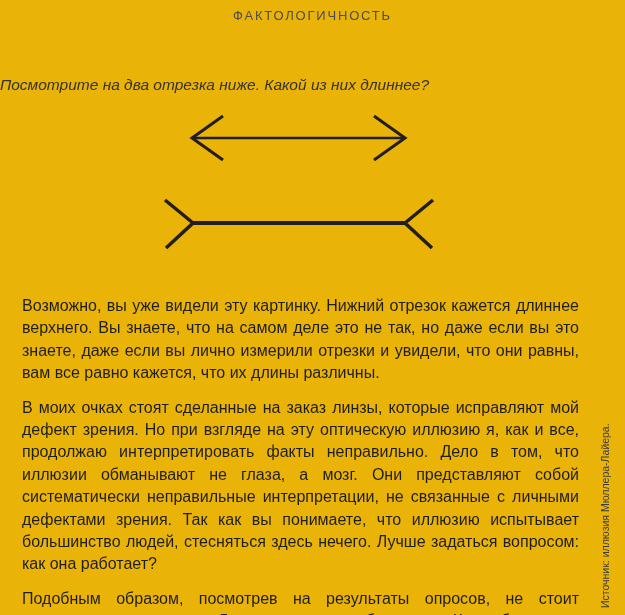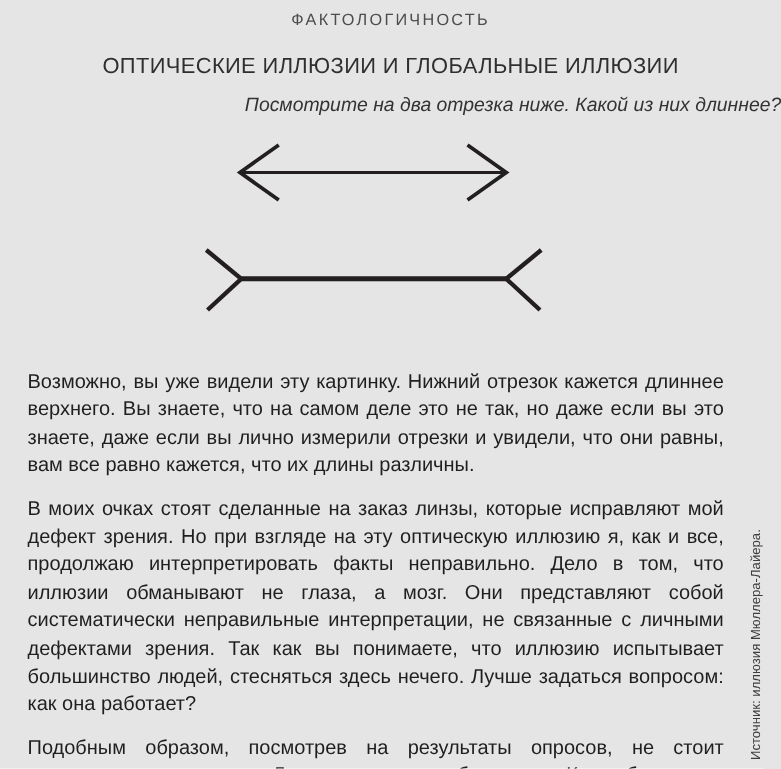--- a/index.html
+++ b/index.html
@@ -1,21 +1,21 @@
 <!DOCTYPE html>
 <html lang="ru"><head>
 <meta charset="utf-8">
 <style>
   * { margin: 0; padding: 0; box-sizing: border-box; }
   html, body { background: #ffffff; }
   .page {
     position: relative;
     width: 625px;
     height: 615px;
-    background: #e5e5e5;
+    background: #eab308;
     overflow: hidden;
     font-family: "Liberation Sans", sans-serif;
     color: #1f1f1f;
   }
   .kicker {
     position: absolute;
     top: 8px;
     left: 0;
     width: 100%;
     text-align: center;
@@ -32,21 +32,21 @@
     font-size: 17.5px;
     letter-spacing: 0.3px;
     font-weight: 400;
     color: #2f2f2f;
   }
   .subtitle {
     position: absolute;
     top: 76px;
     left: 0;
     width: 100%;
-    text-align: right;
+    text-align: left;
     font-style: italic;
     font-size: 15.5px;
     color: #333333;
   }
   .figure-svg {
     position: absolute;
     top: 105px;
     left: 0;
   }
   .body-text {
@@ -73,21 +73,20 @@
     color: #3d3d3d;
   }
 </style>
 </head>
 <body>
 
 <div class="page">
 
   <div class="kicker">ФАКТОЛОГИЧНОСТЬ</div>
 
-  <h1 class="title">ОПТИЧЕСКИЕ ИЛЛЮЗИИ И ГЛОБАЛЬНЫЕ ИЛЛЮЗИИ</h1>
 
   <div class="subtitle">Посмотрите на два отрезка ниже. Какой из них длиннее?</div>
 
   <svg class="figure-svg" width="625" height="170" viewBox="0 0 625 170" aria-hidden="true">
 
     <g stroke="#231f20" fill="none">
       <line x1="192" y1="33" x2="405" y2="33" stroke-width="2.5"></line>
       <polyline points="223,11 192,33 223,55" stroke-width="3"></polyline>
       <polyline points="374,11 405,33 374,55" stroke-width="3"></polyline>
     </g>

